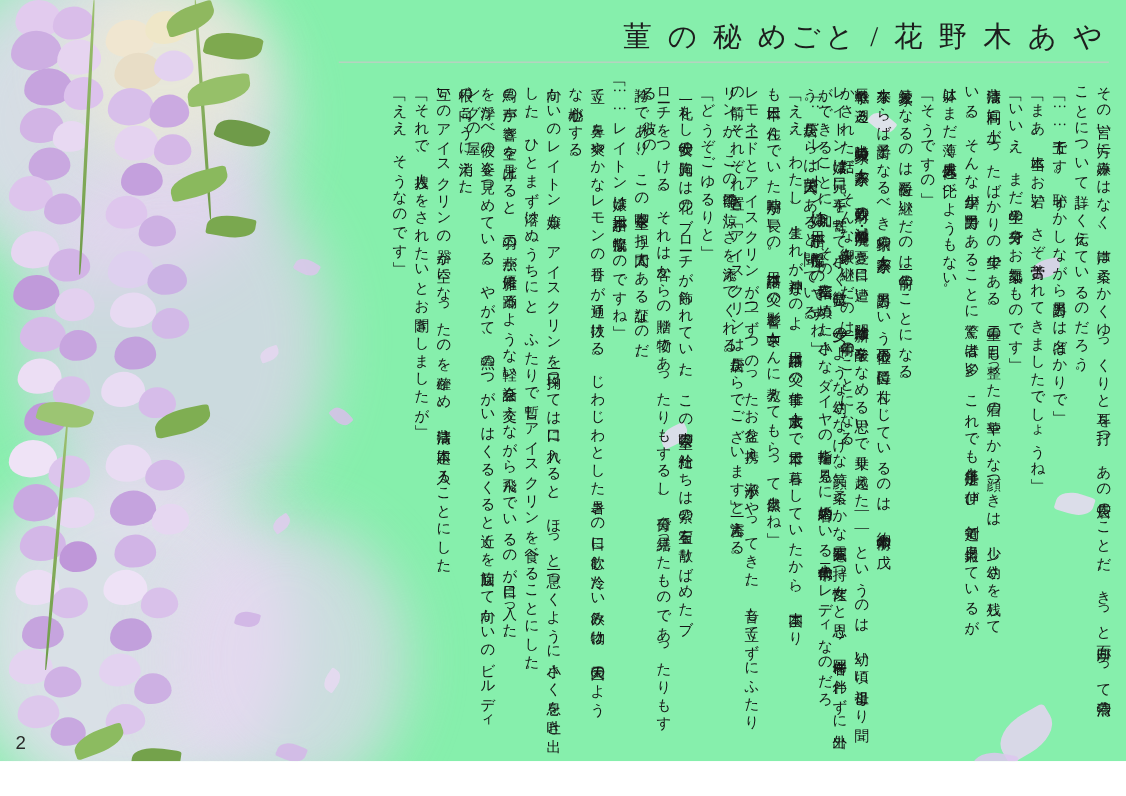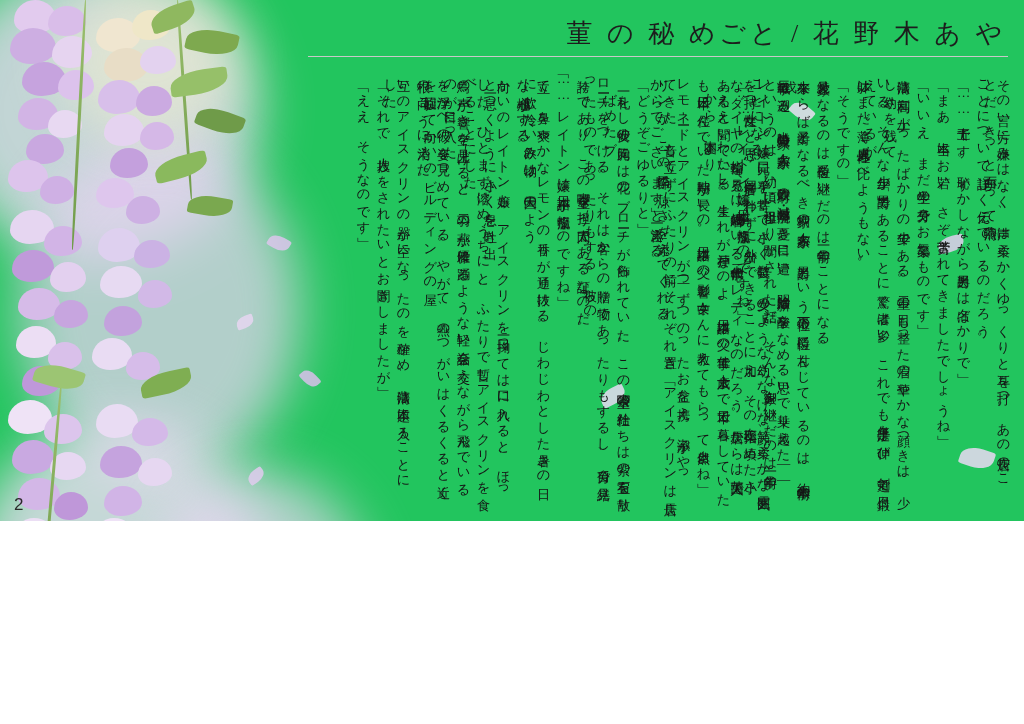--- a/index.html
+++ b/index.html
@@ -3,23 +3,23 @@
 <meta charset="utf-8">
 <style>
   html, body {
     margin: 0;
     padding: 0;
     background: #ffffff;
   }
   #page {
     position: relative;
     width: 1024px;
-    height: 521px;
+    height: 692px;
     overflow: hidden;
-    background: #22c55e;
+    background: #86efac;
     font-family: "Liberation Serif", "DejaVu Serif", serif;
   }
 
   
   .art-layer {
     position: absolute;
     inset: 0;
     pointer-events: none;
   }
   .blossom {

